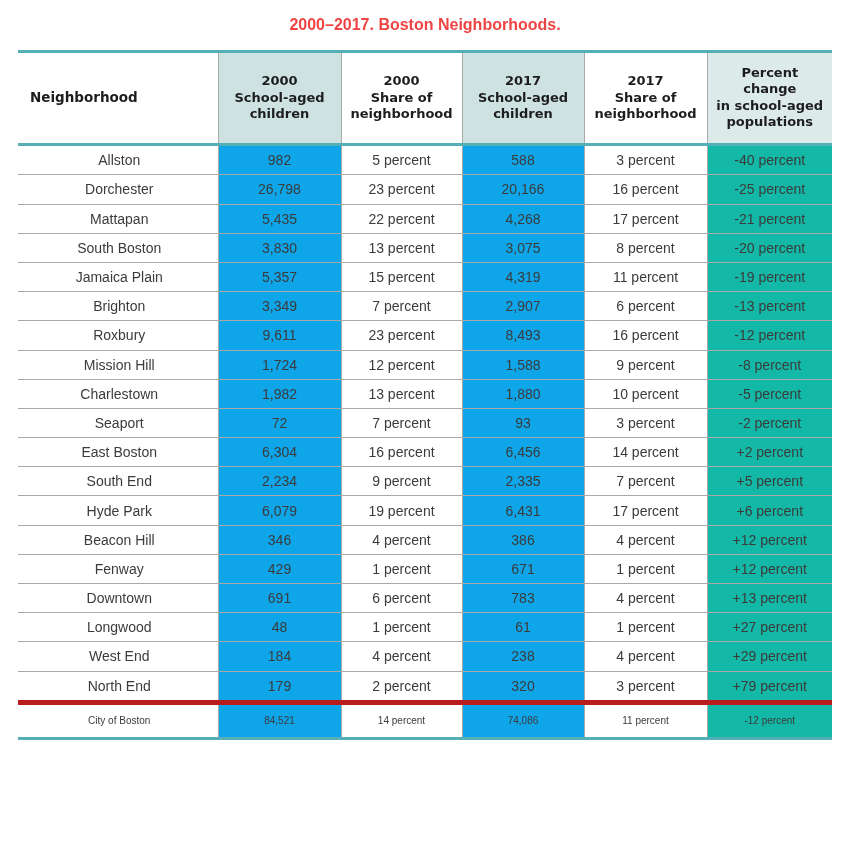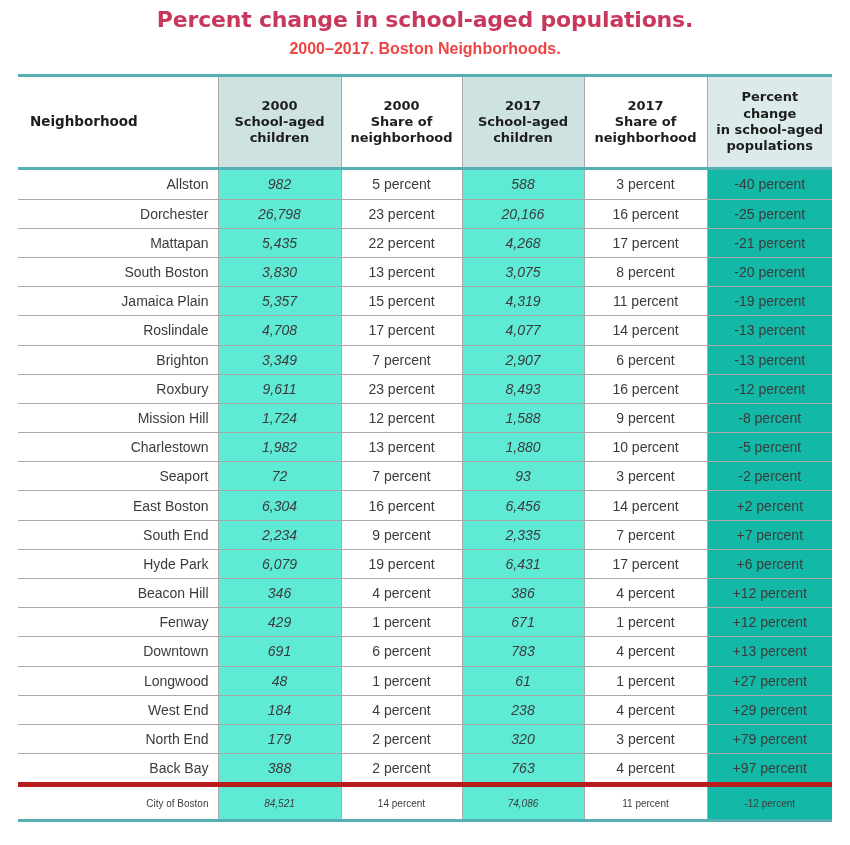--- a/index.html
+++ b/index.html
@@ -94,45 +94,44 @@
     padding: 0 9px;
     border-bottom: 1px solid #a9a9a9;
     text-align: center;
     color: #3b3b3b;
     font-size: 14px;
     font-family: "Liberation Sans", sans-serif;
     white-space: nowrap;
     overflow: hidden;
   }
   tbody td.name {
-    text-align: right;
+    text-align: center;
     padding-left: 12px;
   }
-  tbody td.shade  { background: #5eead4; font-style: italic; }
+  tbody td.shade  { background: #0ea5e9; }
   tbody td.shade2 { background: #14b8a6; }
 
   
   tbody tr.total td {
     border-top: 5px solid #b91c1c;
     border-bottom: 3px solid #54b0b5;
     height: 32px;
     font-size: 10px;
   }
   tbody tr:last-child:not(.total) td { }
 
   
   tbody tr.last-data td { border-bottom: none; }
 </style>
 </head>
 <body>
 
 <div class="page">
 
   <div class="title-block">
-    <h1 class="main-title">Percent change in school-aged populations.</h1>
     <p class="subtitle">2000–2017. Boston Neighborhoods.</p>
   </div>
 
   <div class="table-wrap">
     <table class="data">
       <colgroup>
         <col class="c0">
           <col class="c1">
           <col class="c2">
           <col class="c3">
@@ -204,28 +203,20 @@
           </tr>
           <tr>
             <td class="name">Jamaica Plain</td>
             <td class="shade sep">5,357</td>
             <td class="sep">15 percent</td>
             <td class="shade sep">4,319</td>
             <td class="sep">11 percent</td>
             <td class="shade2 sep">-19 percent</td>
           </tr>
           <tr>
-            <td class="name">Roslindale</td>
-            <td class="shade sep">4,708</td>
-            <td class="sep">17 percent</td>
-            <td class="shade sep">4,077</td>
-            <td class="sep">14 percent</td>
-            <td class="shade2 sep">-13 percent</td>
-          </tr>
-          <tr>
             <td class="name">Brighton</td>
             <td class="shade sep">3,349</td>
             <td class="sep">7 percent</td>
             <td class="shade sep">2,907</td>
             <td class="sep">6 percent</td>
             <td class="shade2 sep">-13 percent</td>
           </tr>
           <tr>
             <td class="name">Roxbury</td>
             <td class="shade sep">9,611</td>
@@ -265,21 +256,21 @@
             <td class="shade sep">6,456</td>
             <td class="sep">14 percent</td>
             <td class="shade2 sep">+2 percent</td>
           </tr>
           <tr>
             <td class="name">South End</td>
             <td class="shade sep">2,234</td>
             <td class="sep">9 percent</td>
             <td class="shade sep">2,335</td>
             <td class="sep">7 percent</td>
-            <td class="shade2 sep">+7 percent</td>
+            <td class="shade2 sep">+5 percent</td>
           </tr>
           <tr>
             <td class="name">Hyde Park</td>
             <td class="shade sep">6,079</td>
             <td class="sep">19 percent</td>
             <td class="shade sep">6,431</td>
             <td class="sep">17 percent</td>
             <td class="shade2 sep">+6 percent</td>
           </tr>
           <tr>
@@ -322,28 +313,20 @@
             <td class="sep">4 percent</td>
             <td class="shade2 sep">+29 percent</td>
           </tr>
           <tr>
             <td class="name">North End</td>
             <td class="shade sep">179</td>
             <td class="sep">2 percent</td>
             <td class="shade sep">320</td>
             <td class="sep">3 percent</td>
             <td class="shade2 sep">+79 percent</td>
-          </tr>
-          <tr class="last-data">
-            <td class="name">Back Bay</td>
-            <td class="shade sep">388</td>
-            <td class="sep">2 percent</td>
-            <td class="shade sep">763</td>
-            <td class="sep">4 percent</td>
-            <td class="shade2 sep">+97 percent</td>
           </tr>
           <tr class="total">
             <td class="name">City of Boston</td>
             <td class="shade sep">84,521</td>
             <td class="sep">14 percent</td>
             <td class="shade sep">74,086</td>
             <td class="sep">11 percent</td>
             <td class="shade2 sep">-12 percent</td>
           </tr>
         </tbody>

